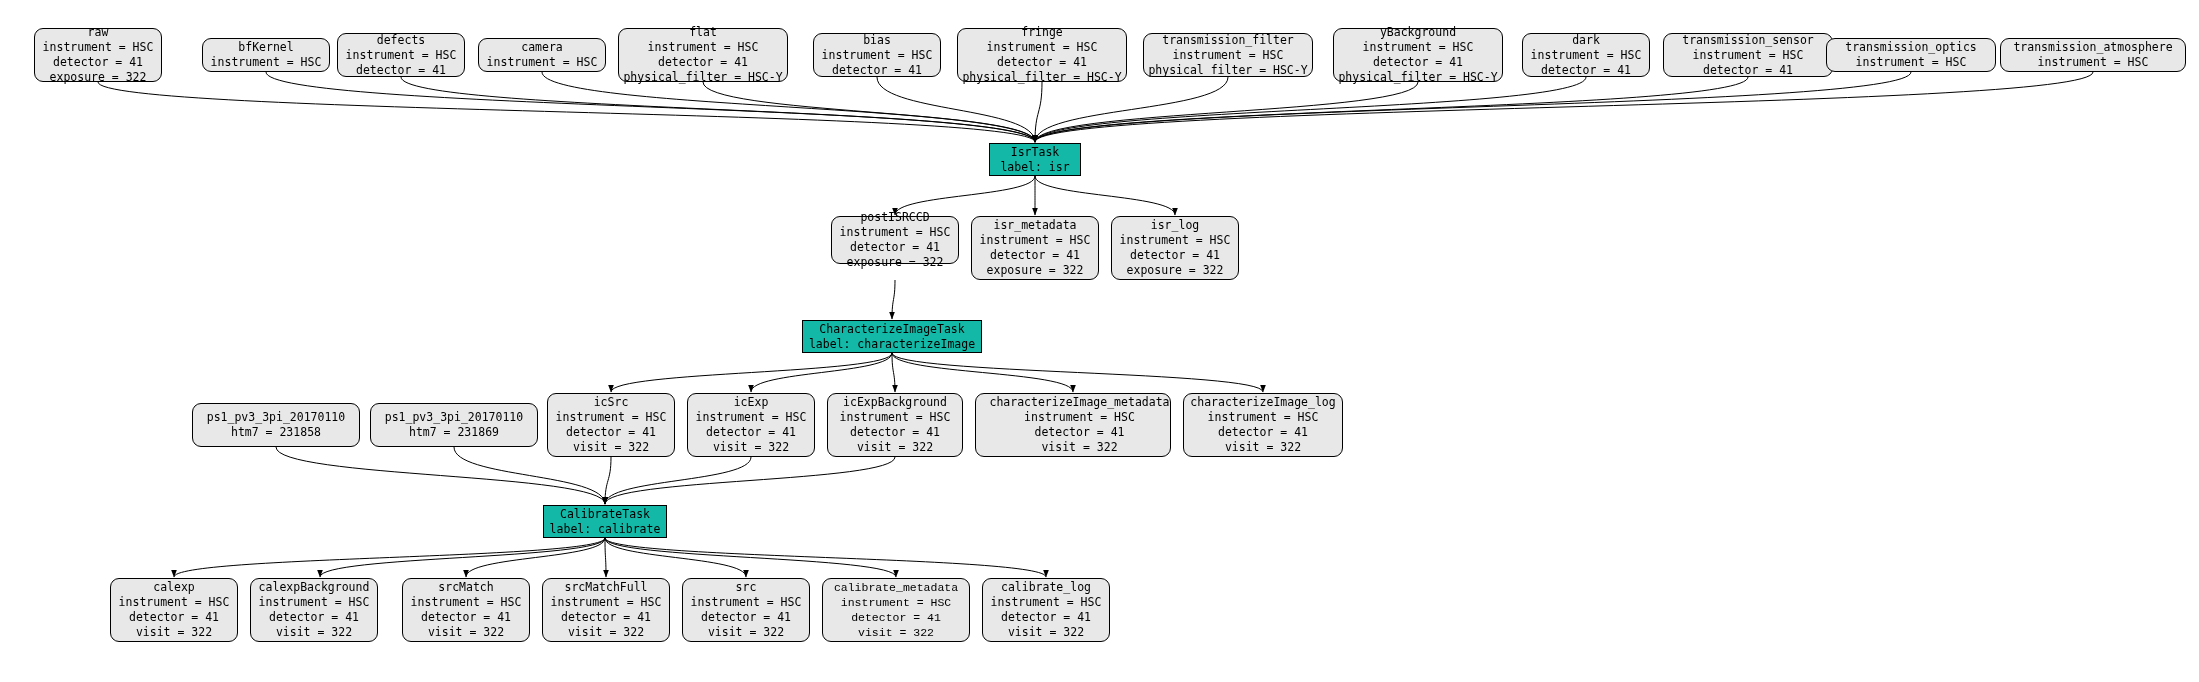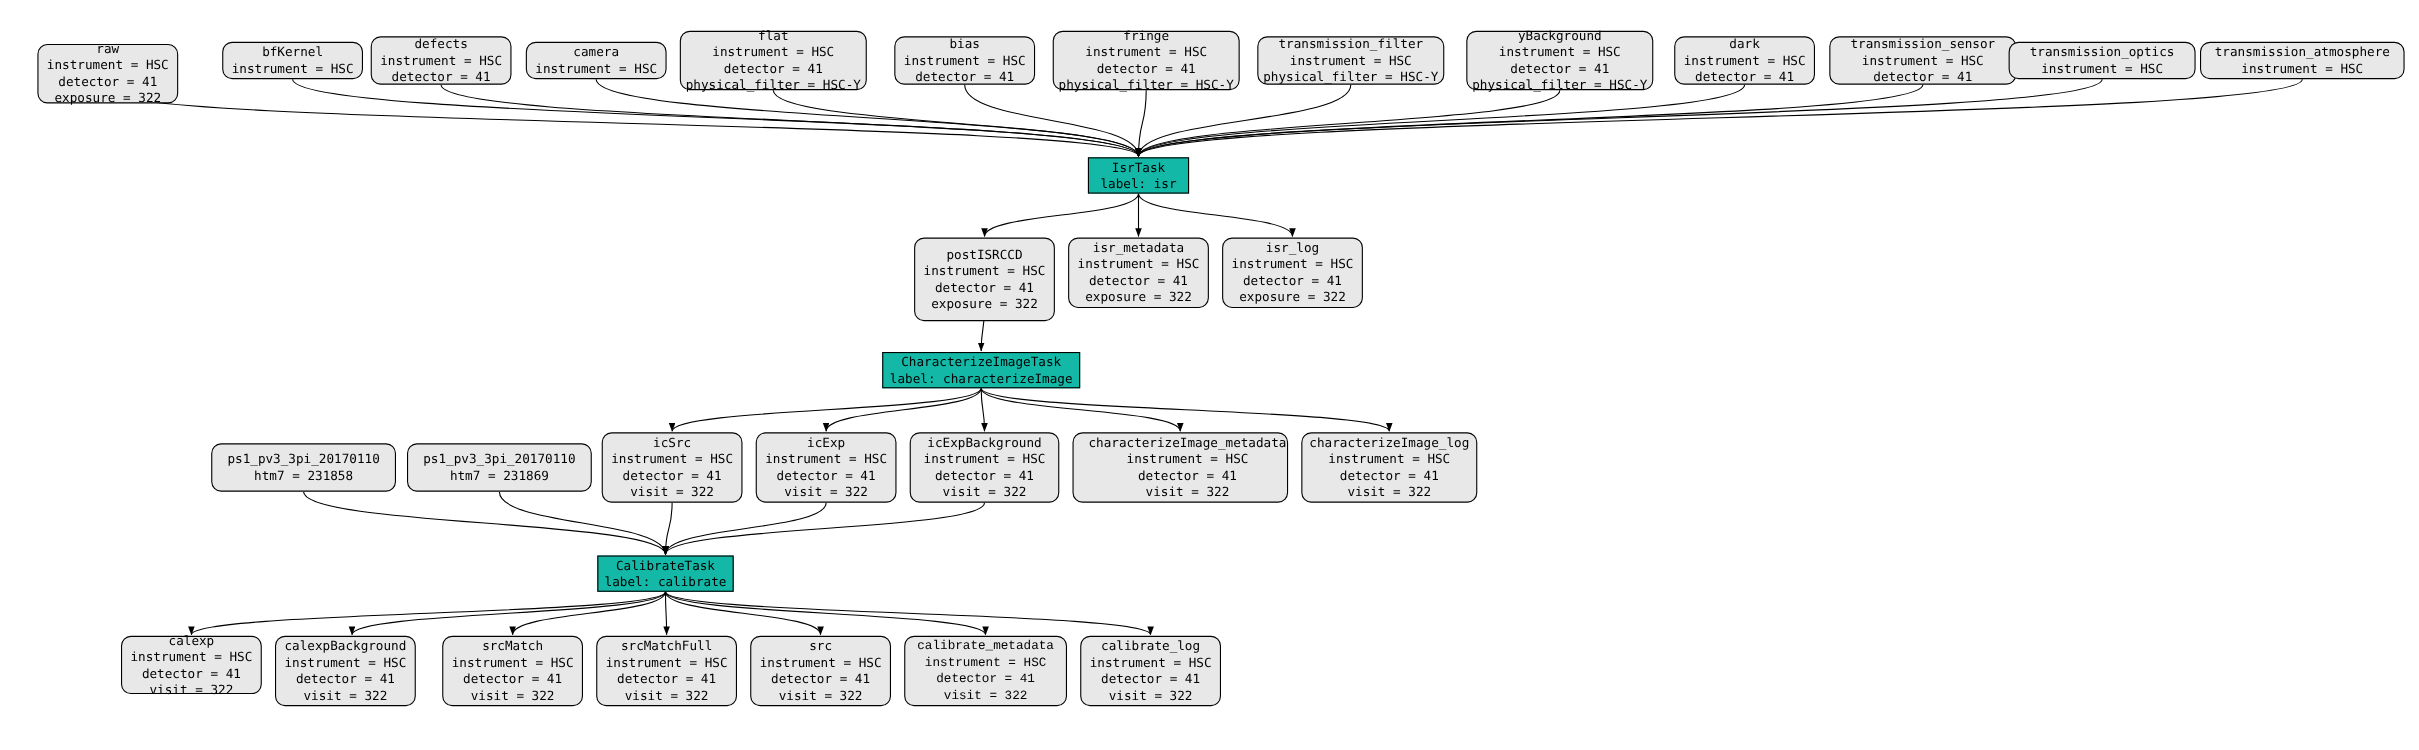--- a/index.html
+++ b/index.html
@@ -94,21 +94,21 @@
         <path d="M605,538 C605,559.45 174,555.55 174,577" marker-end="url(#arrow)"></path>
         <path d="M605,538 C605,559.45 320,555.55 320,577" marker-end="url(#arrow)"></path>
         <path d="M605,538 C605,559.45 466,555.55 466,577" marker-end="url(#arrow)"></path>
         <path d="M605,538 C605,559.45 606,555.55 606,577" marker-end="url(#arrow)"></path>
         <path d="M605,538 C605,559.45 746,555.55 746,577" marker-end="url(#arrow)"></path>
         <path d="M605,538 C605,559.45 896,555.55 896,577" marker-end="url(#arrow)"></path>
         <path d="M605,538 C605,559.45 1046,555.55 1046,577" marker-end="url(#arrow)"></path>
       </g>
   </svg>
   <div id="node-layer">
-      <div class="node dataset" style="left: 34px; top: 28px; width: 128px; height: 54px; margin-top: 12px;">
+      <div class="node dataset" style="left: 34px; top: 28px; width: 128px; height: 54px;">
         <div class="title">raw</div>
         <div class="kv">instrument = HSC</div>
         <div class="kv">detector = 41</div>
         <div class="kv">exposure = 322</div>
       </div>
       <div class="node dataset" style="left: 202px; top: 38px; width: 128px; height: 34px;">
         <div class="title">bfKernel</div>
         <div class="kv">instrument = HSC</div>
       </div>
       <div class="node dataset" style="left: 337px; top: 33px; width: 128px; height: 44px;">
@@ -163,21 +163,21 @@
         <div class="kv">instrument = HSC</div>
       </div>
       <div class="node dataset" style="left: 2000px; top: 38px; width: 186px; height: 34px;">
         <div class="title">transmission_atmosphere</div>
         <div class="kv">instrument = HSC</div>
       </div>
       <div class="node task" style="left: 989px; top: 143px; width: 92px; height: 33px;">
         <div class="title">IsrTask</div>
         <div class="kv">label: isr</div>
       </div>
-      <div class="node dataset" style="left: 831px; top: 216px; width: 128px; height: 76px;">
+      <div class="node dataset" style="left: 831px; top: 216px; width: 128px; height: 48px;">
         <div class="title">postISRCCD</div>
         <div class="kv">instrument = HSC</div>
         <div class="kv">detector = 41</div>
         <div class="kv">exposure = 322</div>
       </div>
       <div class="node dataset" style="left: 971px; top: 216px; width: 128px; height: 64px;">
         <div class="title">isr_metadata</div>
         <div class="kv">instrument = HSC</div>
         <div class="kv">detector = 41</div>
         <div class="kv">exposure = 322</div>
@@ -227,21 +227,21 @@
         <div class="kv">htm7 = 231858</div>
       </div>
       <div class="node dataset" style="left: 370px; top: 403px; width: 168px; height: 44px;">
         <div class="title">ps1_pv3_3pi_20170110</div>
         <div class="kv">htm7 = 231869</div>
       </div>
       <div class="node task" style="left: 543px; top: 505px; width: 124px; height: 33px;">
         <div class="title">CalibrateTask</div>
         <div class="kv">label: calibrate</div>
       </div>
-      <div class="node dataset" style="left: 110px; top: 578px; width: 128px; height: 53px;">
+      <div class="node dataset" style="left: 110px; top: 578px; width: 128px; height: 64px;">
         <div class="title">calexp</div>
         <div class="kv">instrument = HSC</div>
         <div class="kv">detector = 41</div>
         <div class="kv">visit = 322</div>
       </div>
       <div class="node dataset" style="left: 250px; top: 578px; width: 128px; height: 64px;">
         <div class="title">calexpBackground</div>
         <div class="kv">instrument = HSC</div>
         <div class="kv">detector = 41</div>
         <div class="kv">visit = 322</div>

